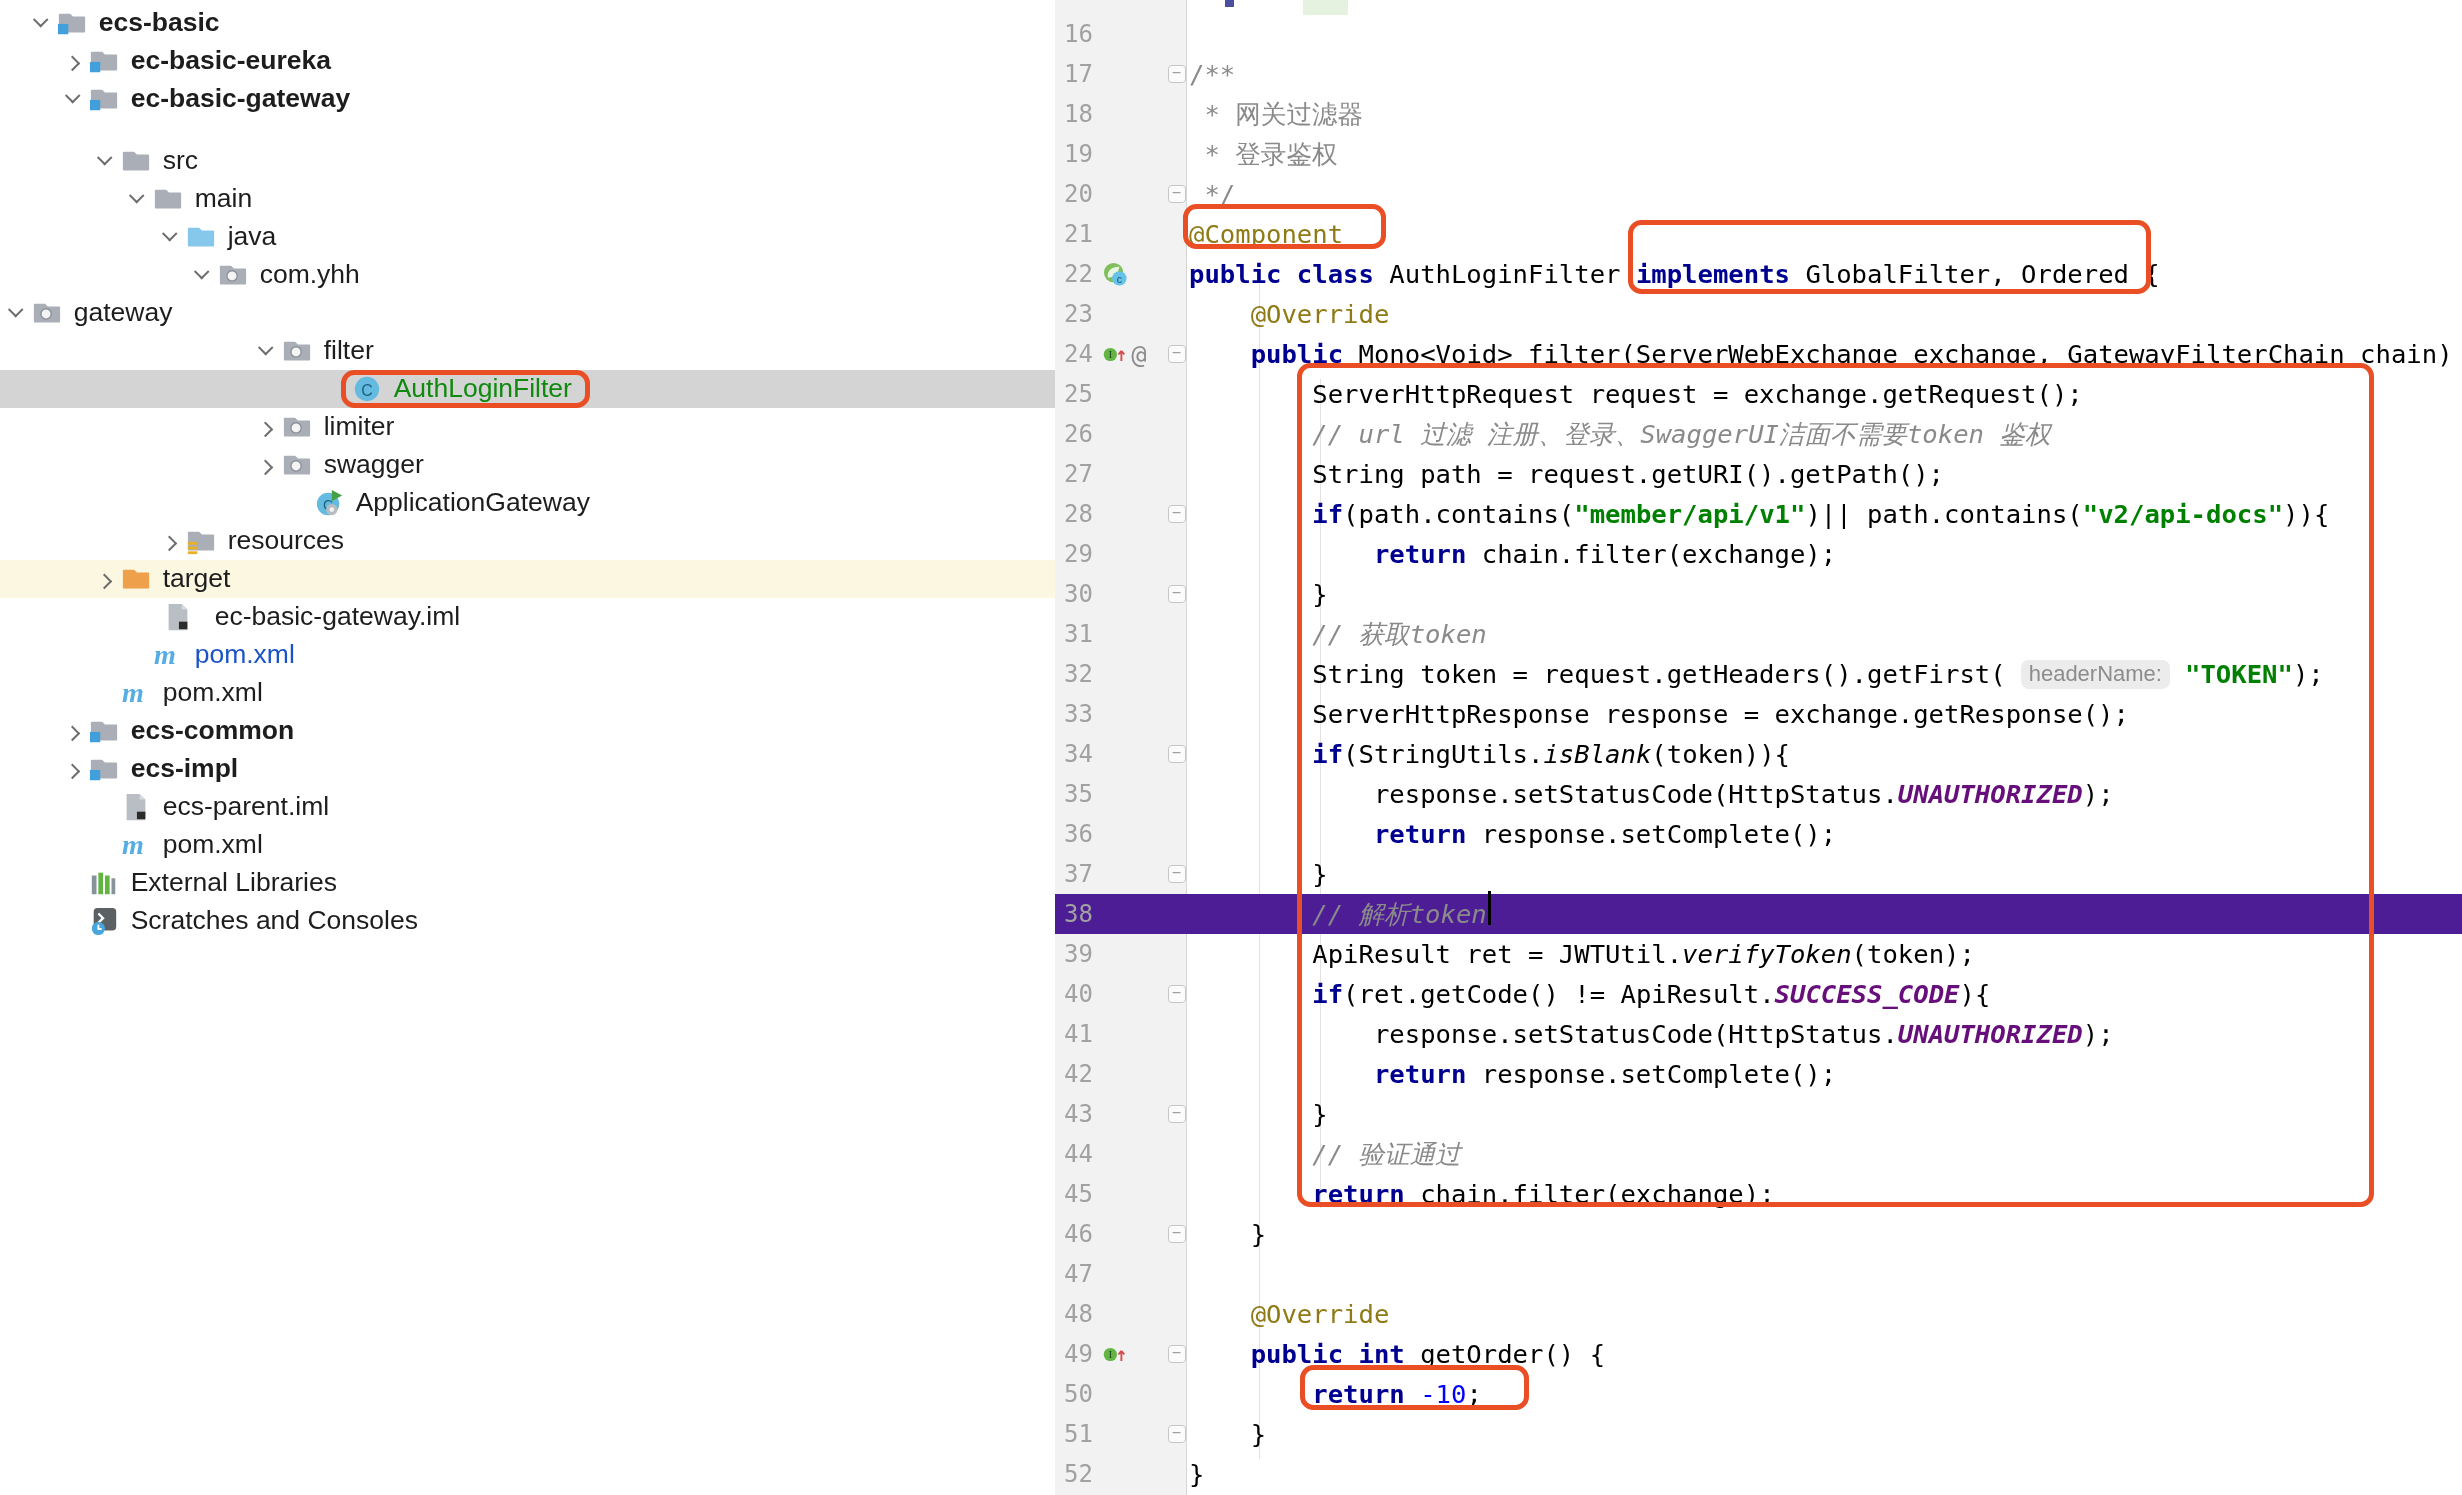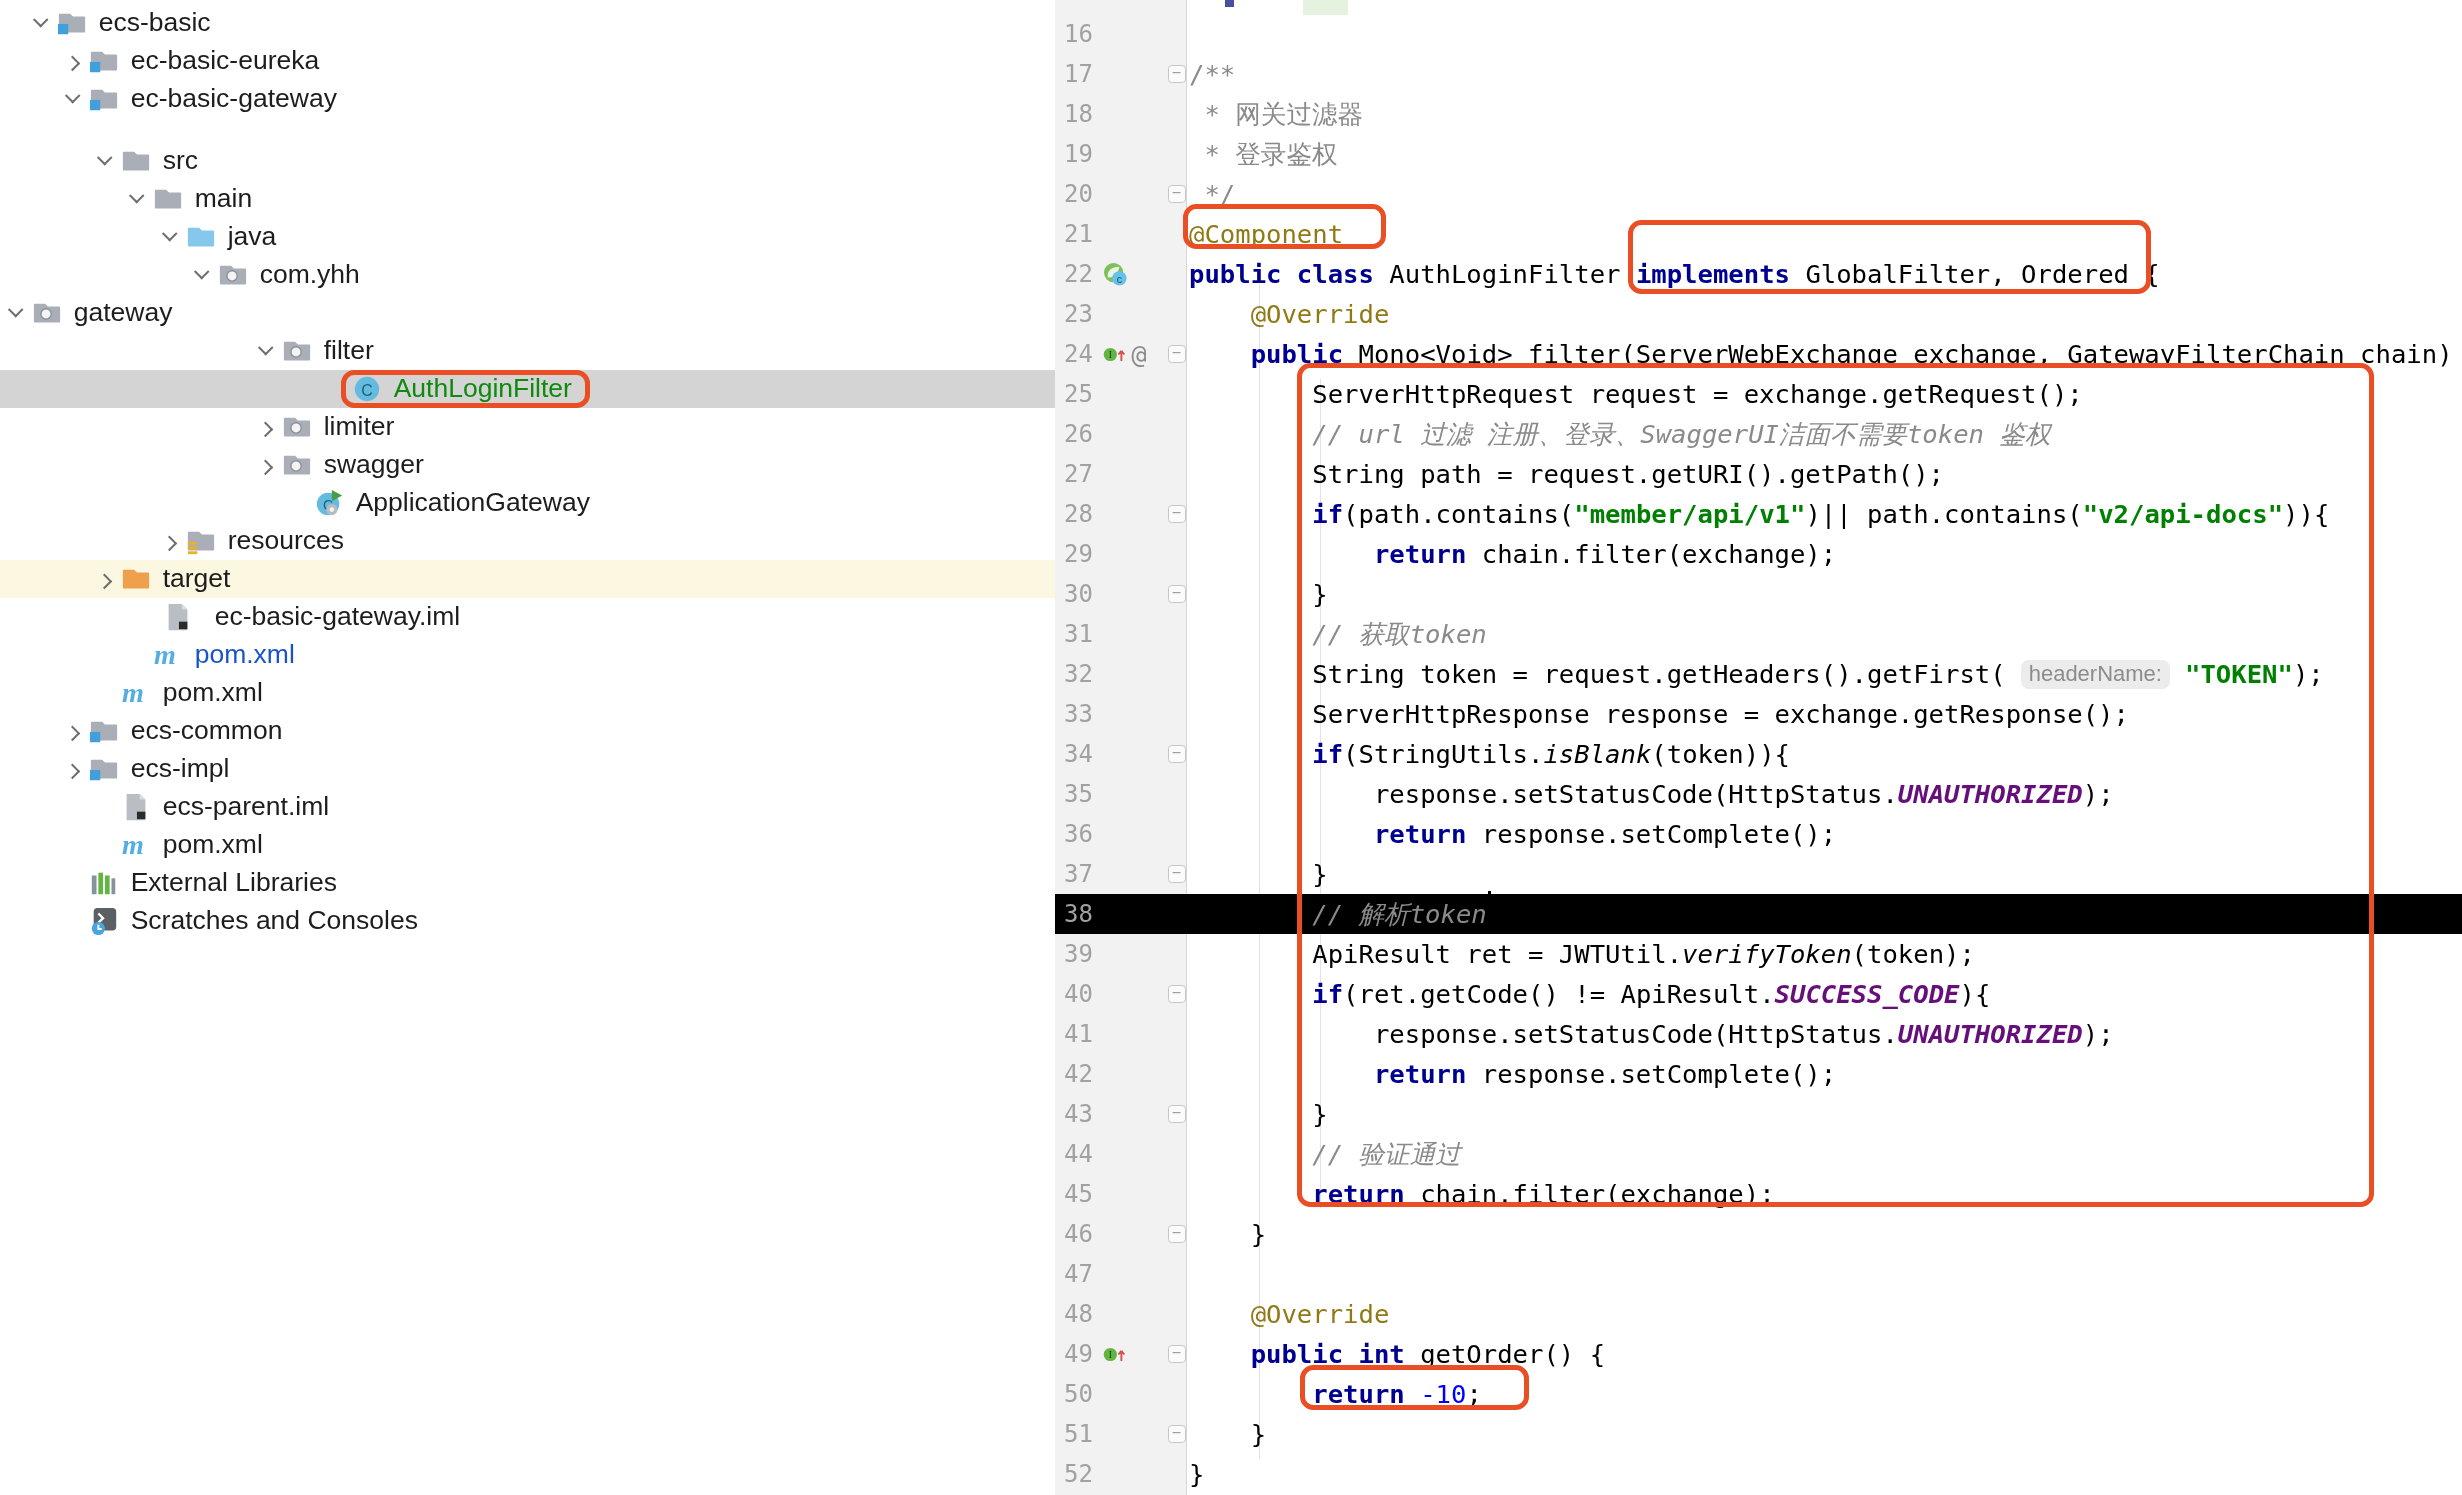--- a/index.html
+++ b/index.html
@@ -8,21 +8,21 @@
   #stage { position:relative; width:2462px; height:1496px; background:#fff; }
 
   
   #tree-pane { position:absolute; left:0; top:0; width:1055px; height:1496px;
                background:#fff; overflow:hidden; z-index:2; }
   .tree-rows { position:absolute; left:0; top:3.8px; width:100%; }
   .tree-row { display:flex; align-items:center; height:38px; width:1055px;
               font-size:26.5px; color:#1d1d1d; white-space:nowrap; }
   .tree-row.selected { background:#d4d4d4; }
   .tree-row.yellow  { background:#fbf7e0; }
-  .tree-row.bold .t-label { font-weight:normal; }
+  .tree-row.bold .t-label { font-weight:bold; }
   .t-label.green { color:#0f8a0f; }
   .t-label.blue  { color:#1a53c9; }
   .chev-slot { width:32px; display:inline-flex; justify-content:center; flex:none; }
   .chev { width:11.4px; height:11.4px; border-right:2.5px solid #6e6e6e;
           border-bottom:2.5px solid #6e6e6e; display:inline-block; }
   .chev.expanded  { transform:rotate(45deg) translate(-1.9px,-1.9px); }
   .chev.collapsed { transform:rotate(-45deg) translate(-1.9px,1.9px); }
   .t-icon { width:36px; height:32px; flex:none; display:inline-flex;
             align-items:center; margin-right:5.7px; }
   .t-icon svg { width:30px; height:30px; }
@@ -30,21 +30,21 @@
                 border-radius:13.3px; padding:0 13.3px 0 5.7px; margin-left:-5.7px; height:38px; }
 
   
   #editor-pane { position:absolute; left:1055px; top:0; width:1407px; height:1496px;
                  background:#fff; z-index:1; }
   #gutter-bg { position:absolute; left:0; top:0; width:132px; height:1496px;
                background:#f2f2f2; border-right:1.9px solid #d6d6d6; }
   .indent-guide { position:absolute; width:0; border-left:1.4px solid #e2e2e2; z-index:1; }
   #code-rows { position:absolute; left:0; top:14px; width:1407px; z-index:2; }
   .code-row { display:flex; height:40px; align-items:center; position:relative; }
-  .code-row.current { background:#000000; }
+  .code-row.current { background:#4c1d95; }
   .ln { width:38px; flex:none; text-align:right; font-family:"DejaVu Sans Mono",monospace;
         font-size:24px; color:#a1a1a1; }
   .gicons { width:71px; flex:none; display:inline-flex; align-items:center;
             padding-left:9.5px; gap:3.8px; }
   .foldcol { width:25px; flex:none; display:inline-flex; justify-content:center; }
   .fold-marker { width:18px; height:18px; border:1.9px solid #c6c6c6; border-radius:3.8px;
                  background:#fbfbfb; color:#9a9a9a; font-size:16px; line-height:14.2px;
                  text-align:center; }
   .codeline { flex:1; white-space:pre; overflow:hidden;
               font-family:"DejaVu Sans Mono",monospace; font-size:25.6px; line-height:40px; }

